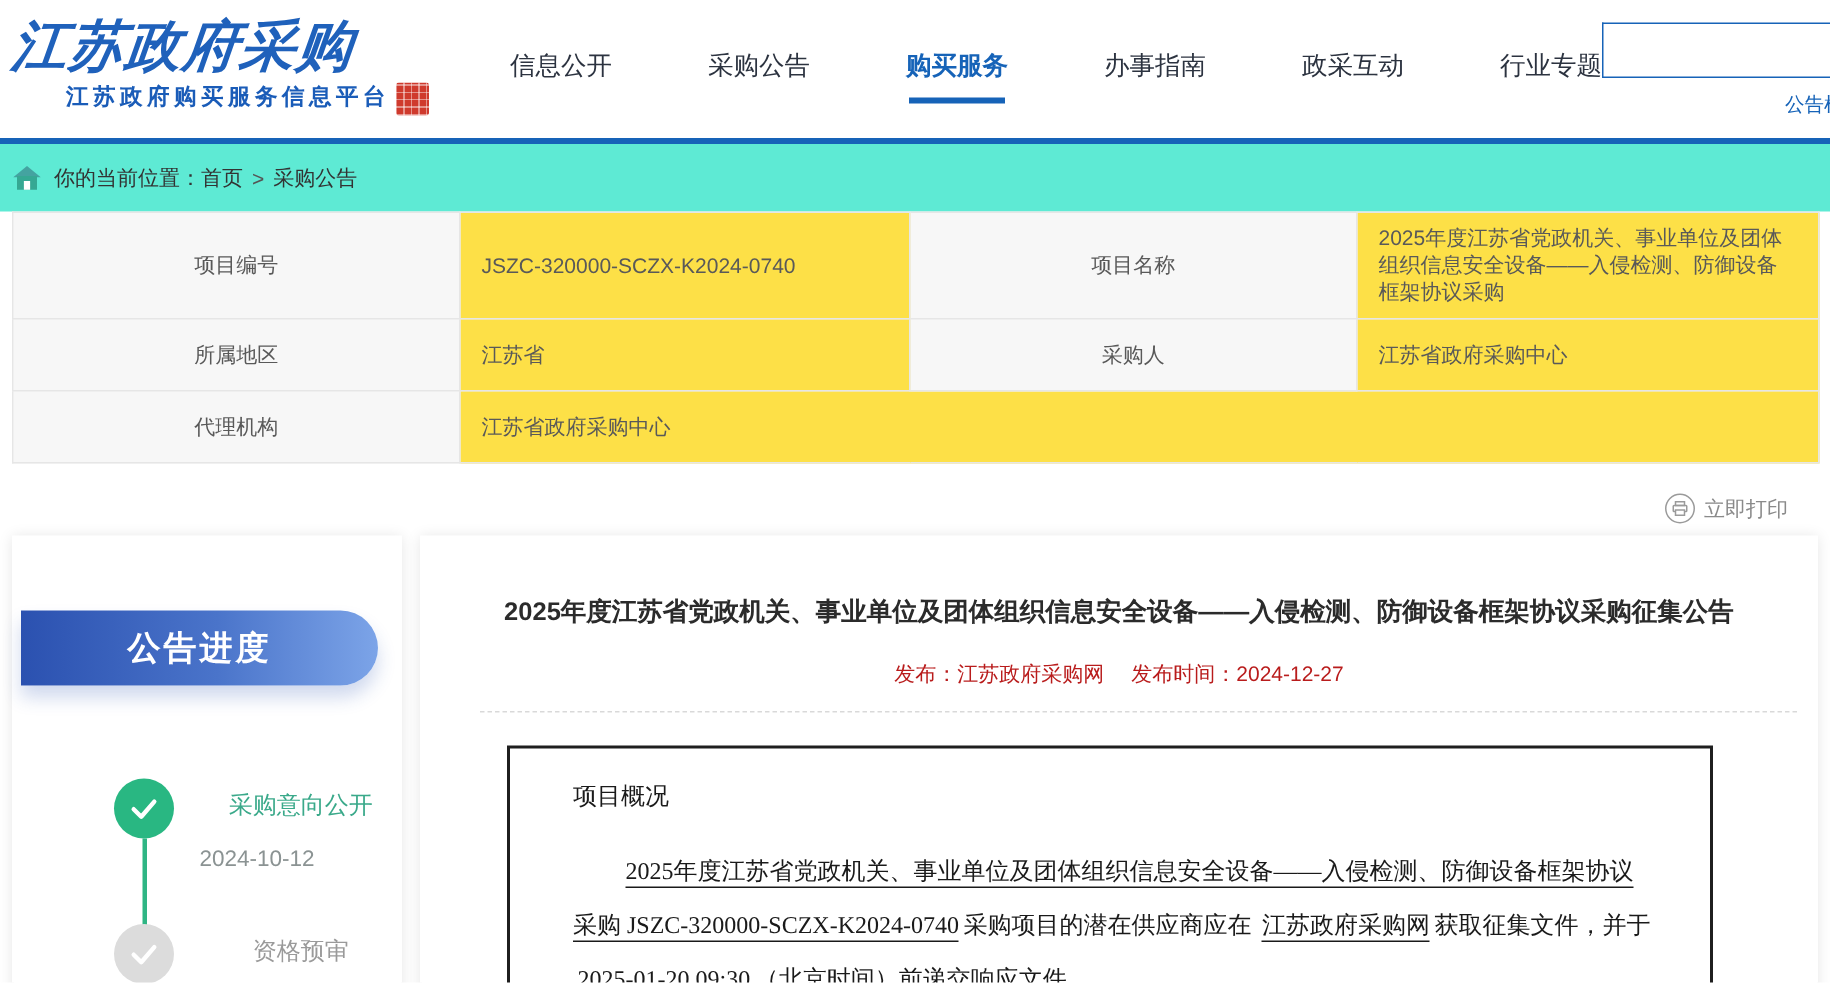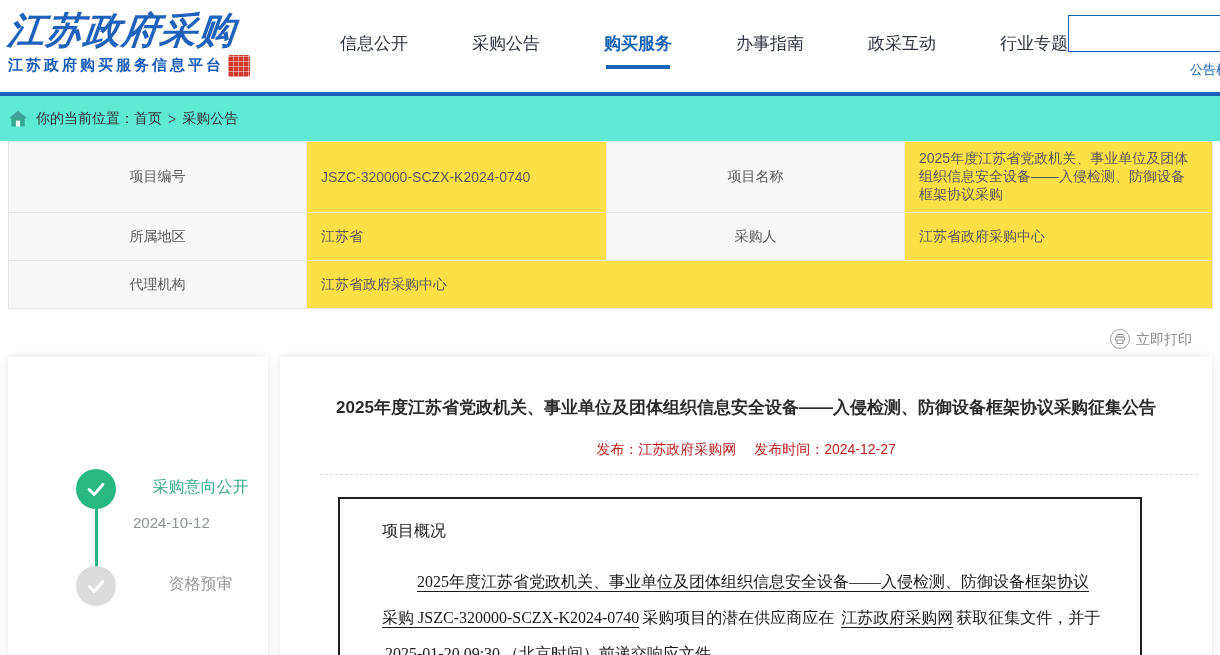--- a/index.html
+++ b/index.html
@@ -4,21 +4,21 @@
 <style>
   * { margin:0; padding:0; box-sizing:border-box; }
   html,body { width:1220px; height:655px; overflow:hidden; background:#fff;
               font-family:"Liberation Sans","DejaVu Sans",sans-serif; }
 
   
   .header { display:flex; align-items:flex-start; height:92px; padding:10px 12px 0 8px; background:#fff; }
   .logo { width:312px; flex:0 0 auto; }
   .logo-title { font-family:"DejaVu Serif","Liberation Serif",serif; font-style:italic; font-weight:bold;
                 font-size:37px; color:#1f61bb; letter-spacing:1px; line-height:1.1; transform:skewX(-6deg); }
-  .logo-sub-row { display:flex; align-items:center; margin-top:4px; }
+  .logo-sub-row { display:flex; margin-top:4px;margin-left:36px; }
   .logo-subtitle { font-size:15px; font-weight:bold; color:#1a5cb8; letter-spacing:3px; }
   .seal { width:22px; height:22px; margin-left:4px; flex:0 0 auto;
           background: repeating-linear-gradient(0deg, rgba(255,255,255,.45) 0 1px, transparent 1px 5px),
                       repeating-linear-gradient(90deg, rgba(255,255,255,.45) 0 1px, transparent 1px 5px),
                       #cf3a2d; border-radius:2px; }
   .nav { display:flex; gap:64px; margin:22px 0 0 20px; flex:1 1 auto; }
   .nav-item { font-size:17px; color:#2c3340; cursor:pointer; padding-bottom:14px; position:relative; white-space:nowrap; }
   .nav-item.active { color:#1663b8; font-weight:bold; }
   .nav-item.active::after { content:""; position:absolute; left:2px; right:2px; bottom:0; height:4px; background:#1663b8; }
   .search-col { width:240px; flex:0 0 auto; margin-top:5px; }
@@ -172,20 +172,21 @@
       <rect x="3" y="8" width="18" height="8" rx="1"></rect>
       <rect x="6" y="14" width="12" height="7" fill="#fff"></rect>
     </svg>
   </span>
   <span>立即打印</span>
 </div>
 
 <div class="panels">
 
   <aside class="panel sidebar">
+    <div class="progress-banner">公告进度</div>
     <div class="timeline">
       <div class="tl-item done">
         <span class="tl-circle">
           <svg width="22" height="22" viewBox="0 0 24 24" fill="none" stroke="#fff" stroke-width="3.2" stroke-linecap="round" stroke-linejoin="round">
             <polyline points="4.5,12.5 10,18 19.5,7"></polyline>
           </svg>
         </span>
         <span class="tl-line"></span>
         <div class="tl-label">采购意向公开</div>
         <div class="tl-date">2024-10-12</div>

